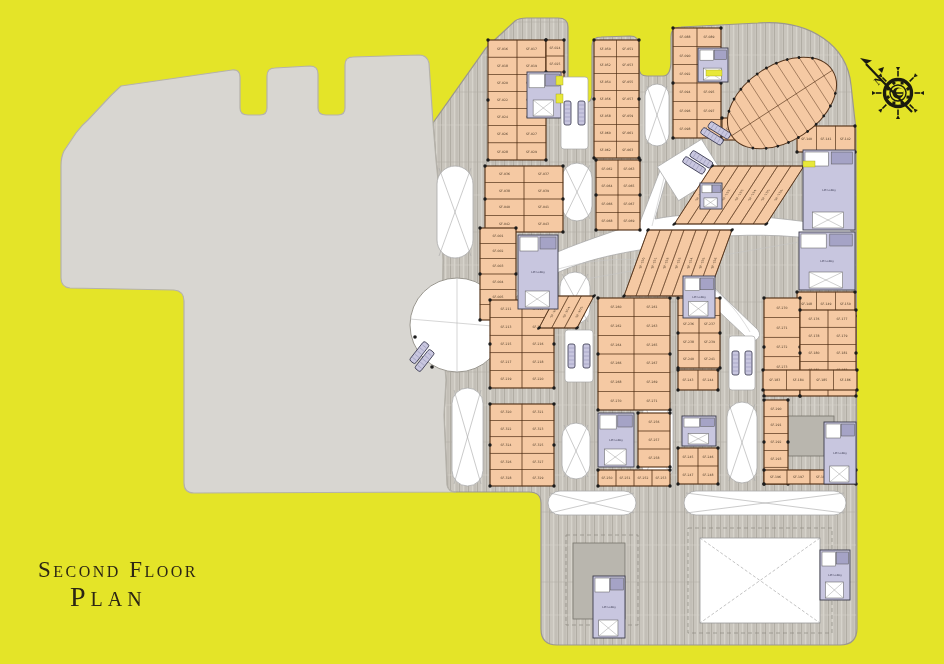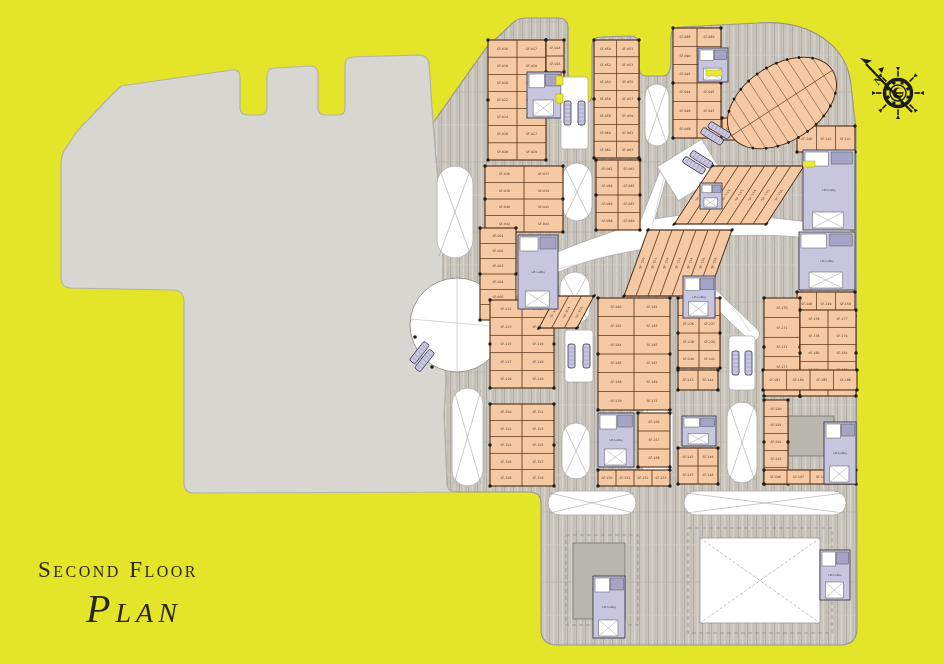--- a/index.html
+++ b/index.html
@@ -9,36 +9,34 @@
     font-family:"Liberation Sans", sans-serif;
     position:relative;
   }
   #stage{position:absolute;inset:0;width:944px;height:664px;}
   #plan-svg{position:absolute;left:0;top:0;}
   .title-block{
     position:absolute;left:38px;top:558px;
     color:#2c2614;
     font-family:"Liberation Serif", serif;
     user-select:none;
-    text-align:center;
   }
   .title-line1{
     font-variant:small-caps;
     font-size:23px;
     letter-spacing:2.5px;
     line-height:1.0;
   }
   .title-line2{
     font-variant:small-caps;
-    font-size:40px;
+    font-size:28px;
     letter-spacing:5px;
     line-height:1.0;
     padding-left:32px;
-    margin-top:8px;
-    font-style:italic;
+    margin-top:2px;
   }
 </style>
 </head>
 <body>
 
 <div id="stage">
   <svg id="plan-svg" width="944" height="664" viewBox="0 0 944 664">
       <defs>
         <pattern id="plank" width="9" height="70" patternUnits="userSpaceOnUse">
           <rect x="0" y="0" width="9" height="70" fill="#c9c5bd"></rect>

